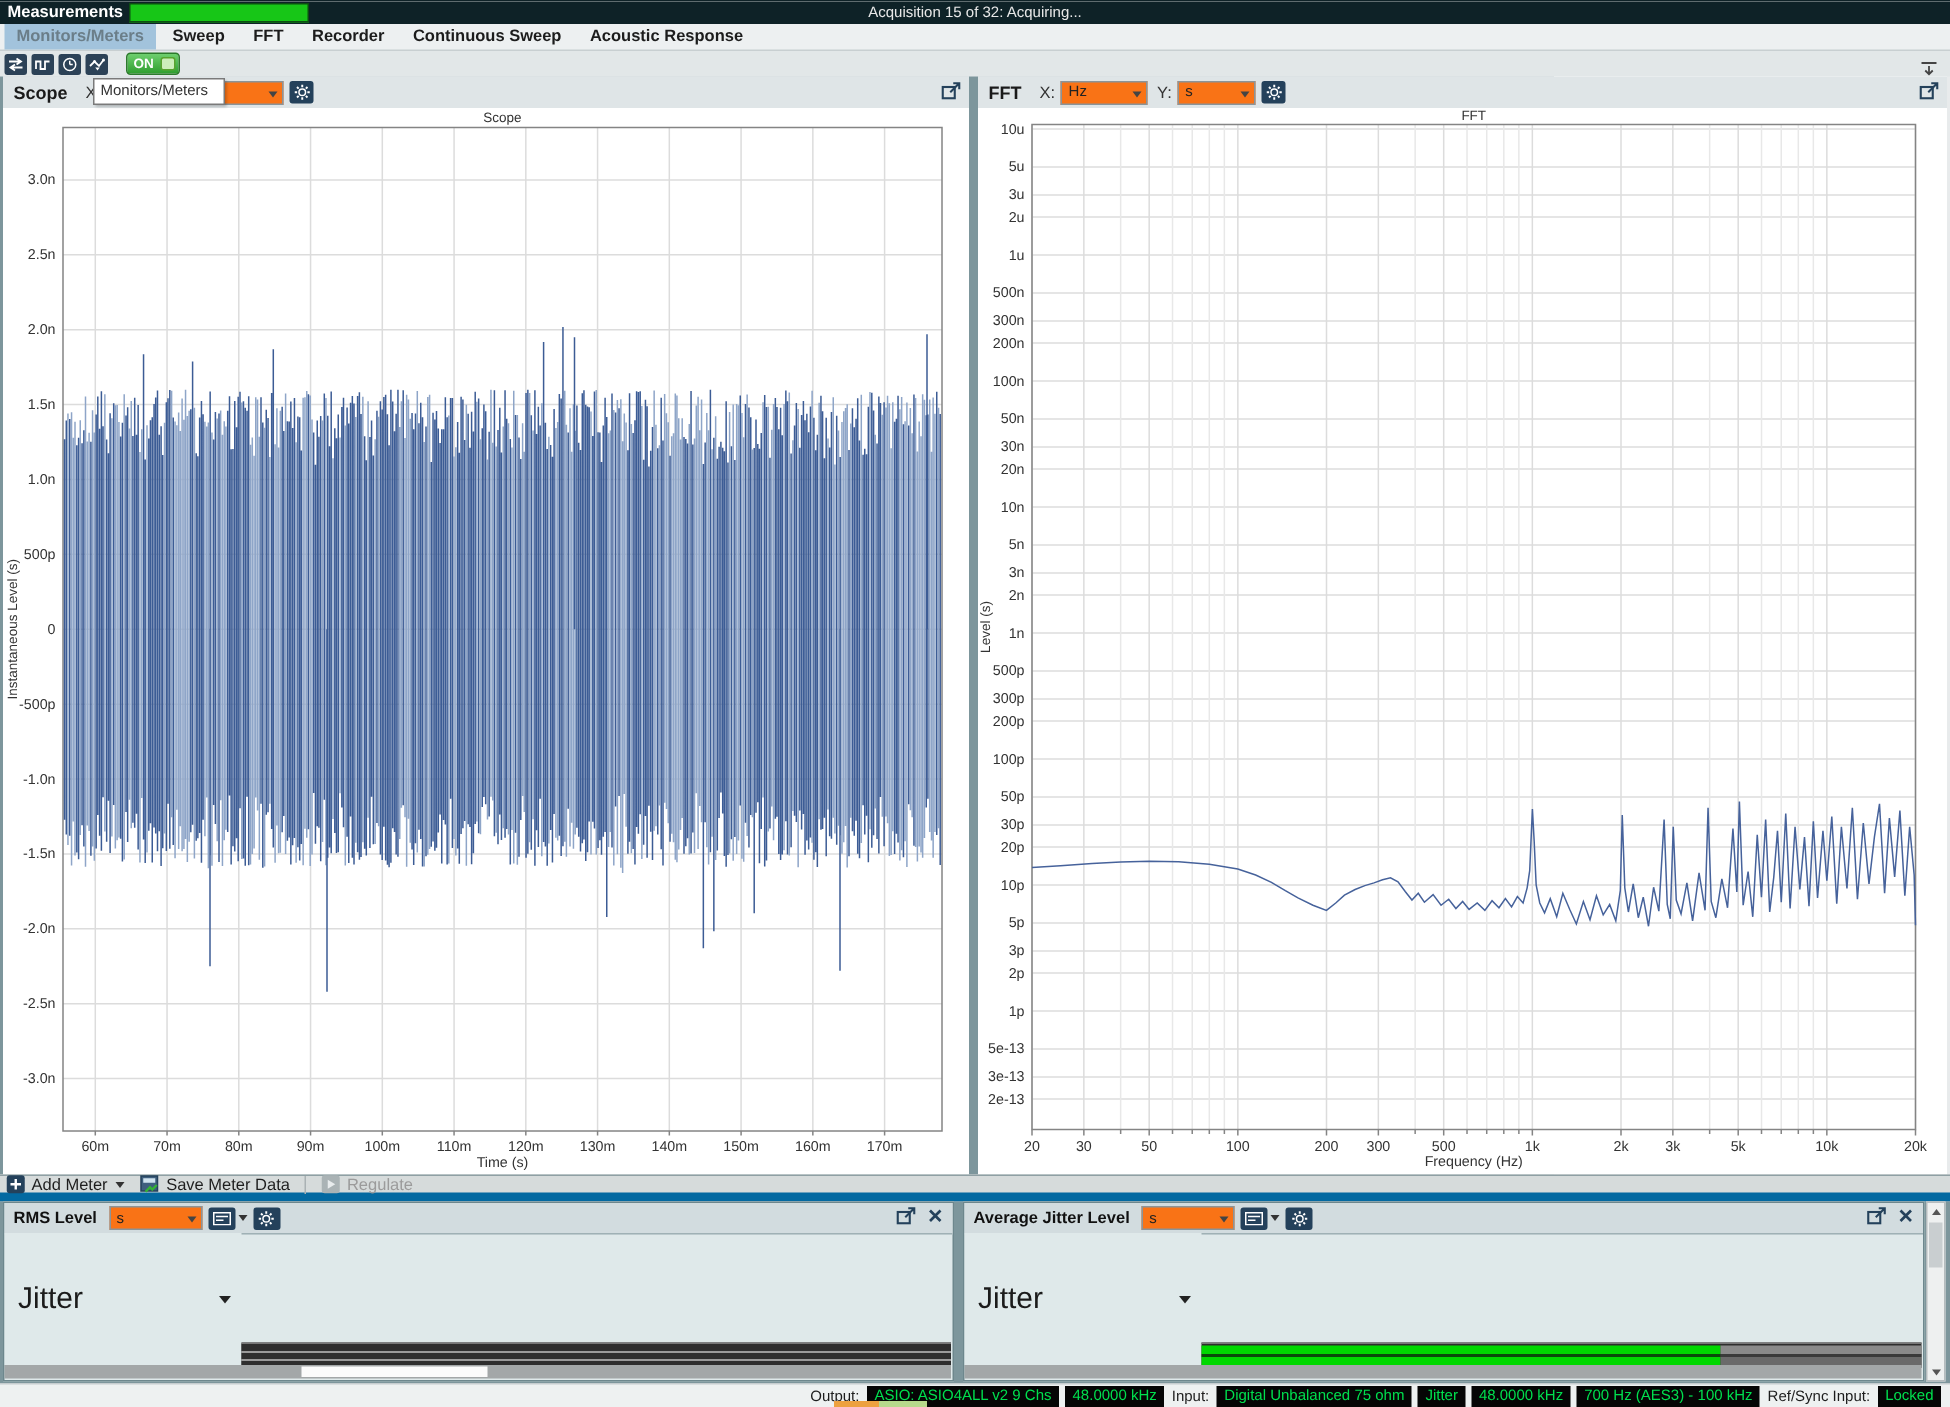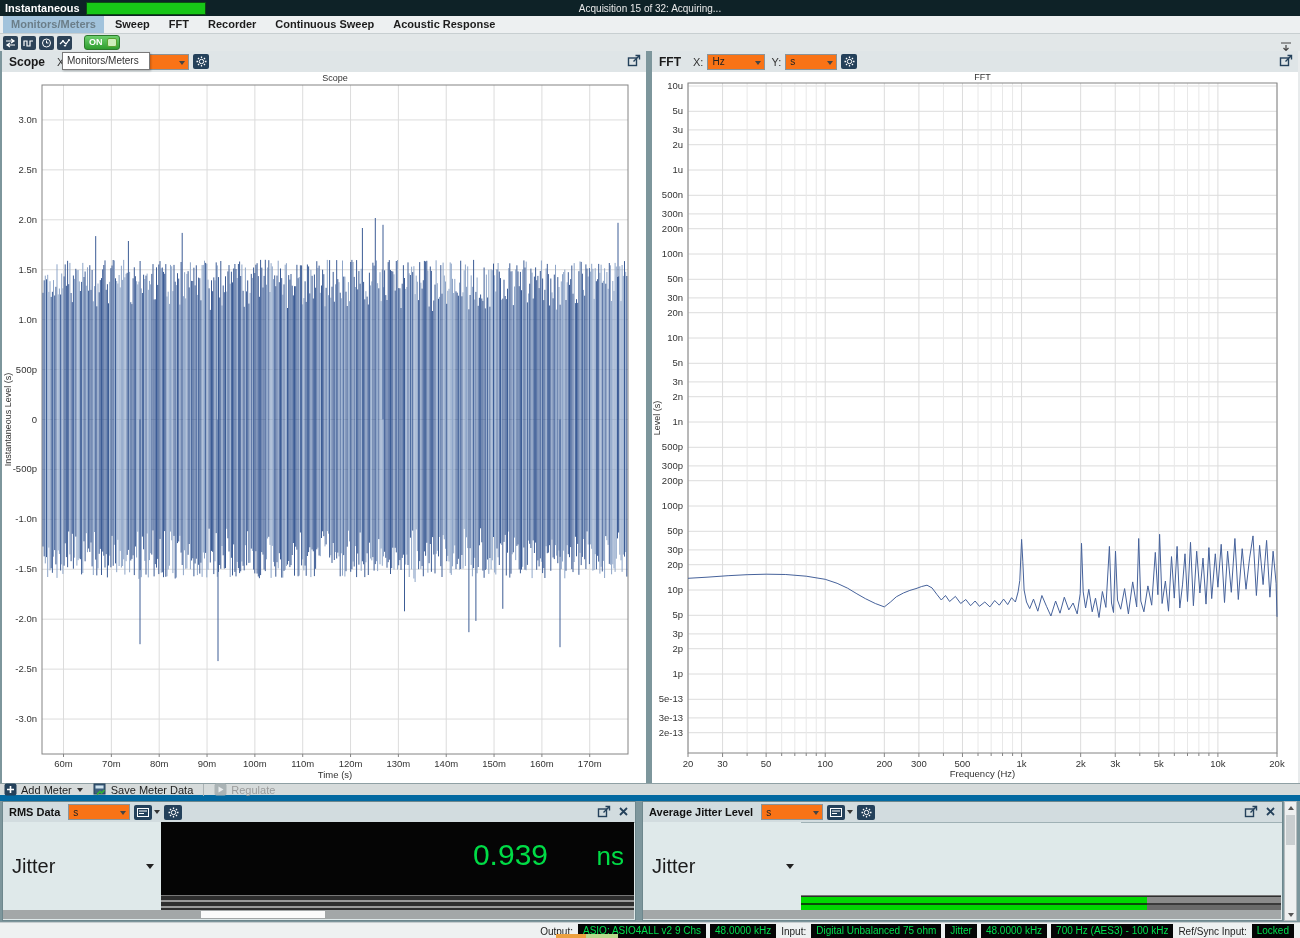--- a/index.html
+++ b/index.html
@@ -80,21 +80,21 @@
   #taskbar-peek .p1{width:30px;background:#eda13f;}
   #taskbar-peek .p2{width:32px;background:#b7d98b;}
   svg text{font-family:"Liberation Sans",sans-serif;}
 </style>
 </head>
 <body>
 
 <div id="app">
 
   <div id="titlebar">
-    <span id="app-label">Instantaneous</span>
+    <span id="app-label">Measurements</span>
     <div id="acq-progress"></div>
     <div id="acq-status">Acquisition 15 of 32: Acquiring...</div>
   </div>
 
   <div id="tabbar">
       <div class="tab selected">Monitors/Meters</div>
       <div class="tab">Sweep</div>
       <div class="tab">FFT</div>
       <div class="tab">Recorder</div>
       <div class="tab">Continuous Sweep</div>
@@ -437,21 +437,21 @@
       <div class="vs-arrow" style="top:0">
           <span class="tri-up"></span>
         </div>
       <div class="vs-thumb"></div>
       <div class="vs-arrow" style="bottom:0">
           <span class="tri-down"></span>
         </div>
     </div>
   <div class="meter-panel" style="left: 2px; width: 634px;">
         <div class="meter-header">
-          <span class="meter-title">RMS Data</span>
+          <span class="meter-title">RMS Level</span>
           <div class="combo" style="width:62px">
             <span>s</span>
             <span class="caret"></span>
           </div>
           <div class="meter-icon-btn">
             <svg width="12" height="9" viewBox="0 0 12 9">
               <rect x="0.5" y="0.5" width="11" height="8" fill="none" stroke="#fff"></rect>
               <path d="M2,3 h8 M2,5.5 h5" stroke="#fff"></path>
             </svg>
           </div>
@@ -470,24 +470,20 @@
                 <path d="M6.5,7.5 L12.5,1.5 M8.5,1.5 h4 v4" stroke="#24415b" stroke-width="1.4" fill="none"></path>
               </svg></span>
             <span class="close-btn"><svg width="11" height="11" viewBox="0 0 11 11">
                 <path d="M2,2 L9,9 M9,2 L2,9" stroke="#24415b" stroke-width="1.8"></path>
               </svg></span>
           </div>
         </div>
         <div class="meter-strip">
           <span class="meter-channel">Jitter</span>
           <span class="strip-caret"></span>
-        </div>
-        <div class="meter-display">
-          <span class="meter-value">0.939</span>
-          <span class="meter-unit">ns</span>
         </div>
         <div class="meter-bar">
           <div class="scale-lines"></div>
         </div>
         <div class="meter-hscroll">
           <div class="thumb"></div>
         </div>
       </div>
       <div class="meter-panel" style="left: 642px; width: 641px;">
         <div class="meter-header">

